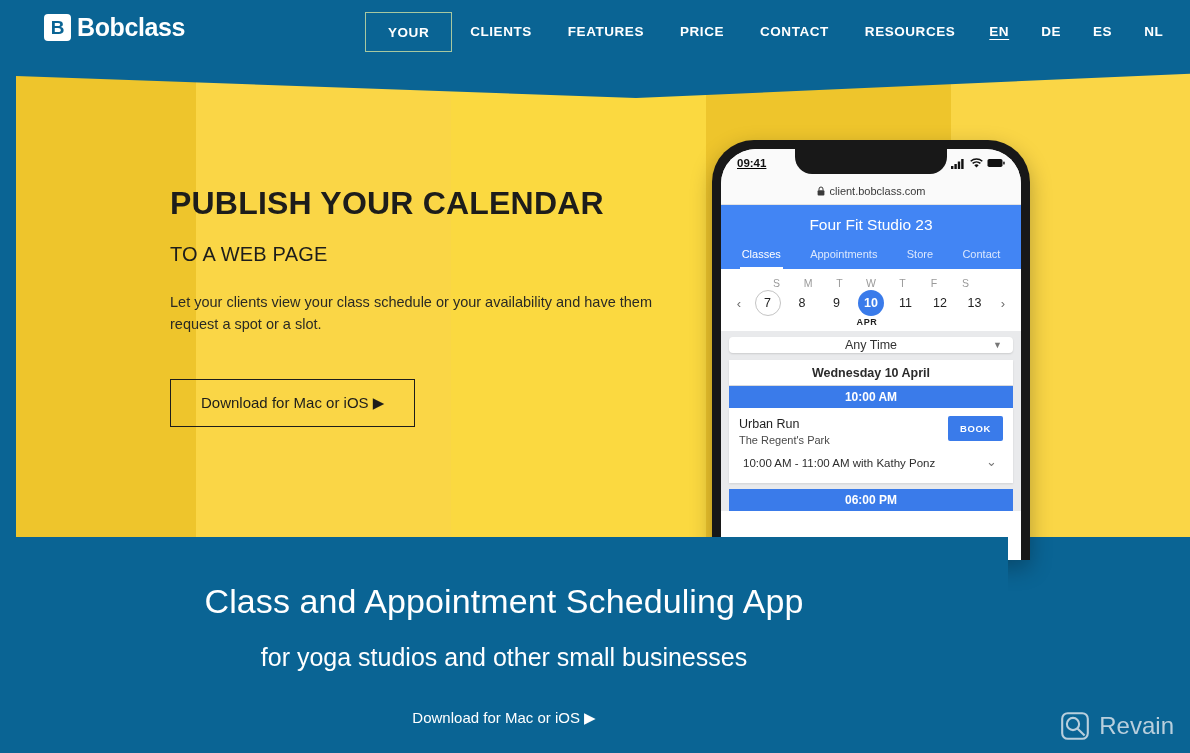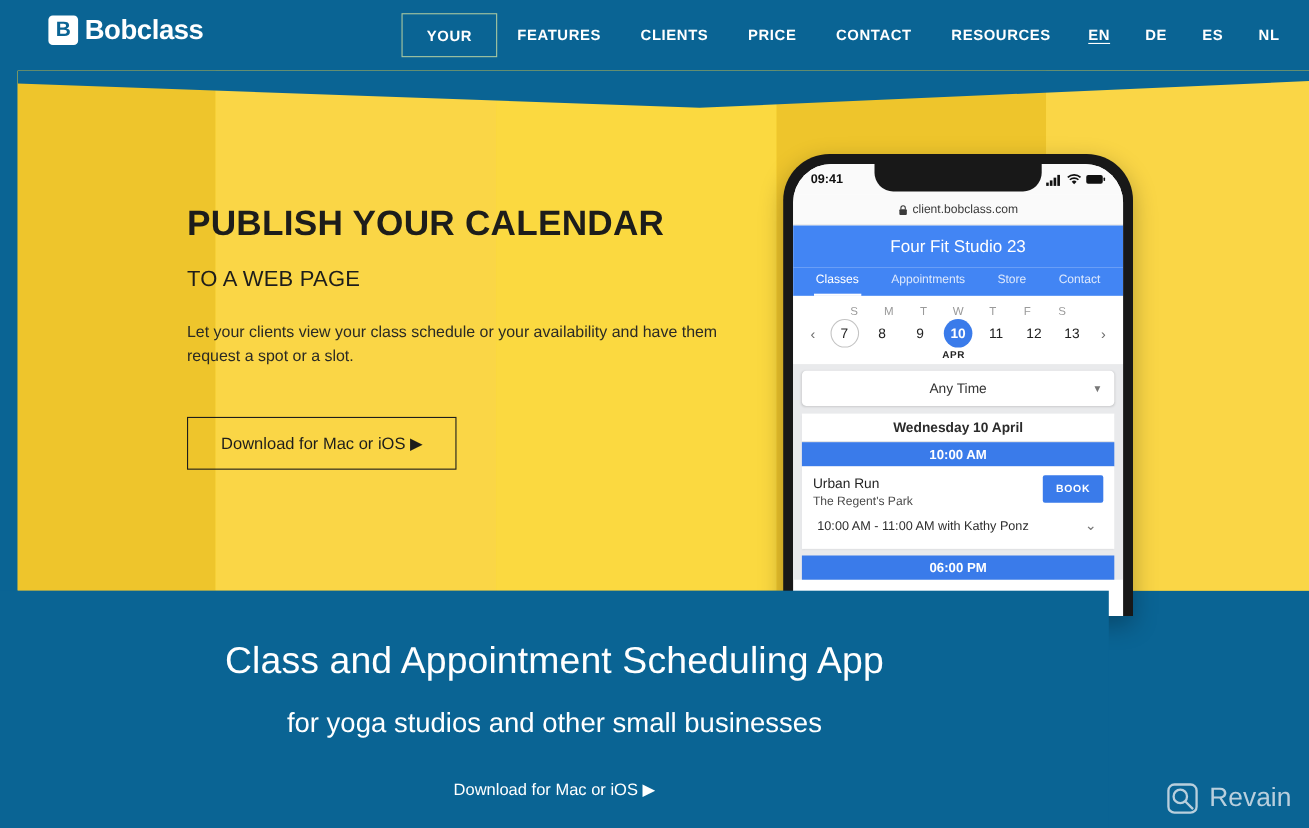--- a/index.html
+++ b/index.html
@@ -100,21 +100,21 @@
     background: #ffffff; border-radius: 35px 35px 0 0; overflow: hidden;
   }
   .notch {
     position: absolute; left: 50%; transform: translateX(-50%); top: 0;
     width: 152px; height: 25px; background: #181818;
     border-radius: 0 0 17px 17px; z-index: 6;
   }
   .statusbar {
     position: relative; height: 28px; background: #fafafa;
     display: flex; align-items: center; justify-content: space-between;
-    padding: 0 16px; z-index: 5;
+    padding: 0 16px; z-index: 5; text-decoration: underline;
   }
   .status-time { font-size: 11.5px; font-weight: bold; color: #111; }
   .status-icons { display: flex; align-items: center; gap: 4px; }
   .urlbar {
     height: 28px; background: #fafafa; display: flex;
     align-items: center; justify-content: center; gap: 5px;
     border-bottom: 1px solid #e3e3e3;
   }
   .url-text { font-size: 11px; color: #3a3a3a; }
   .app-title {
@@ -148,21 +148,21 @@
     font-size: 12.5px; color: #222; border-radius: 50%; cursor: pointer;
   }
   .cal-day.outlined { border: 1px solid #c4c4c4; line-height: 24px; }
   .cal-day.selected { background: #3a7bea; color: #ffffff; font-weight: bold; }
   .cal-month {
     text-align: center; font-size: 9px; font-weight: bold; color: #222;
     letter-spacing: 0.6px; margin-top: 1px; padding-right: 8px;
   }
   .sched { background: #e9eaec; padding: 6px 8px 0; }
   .sel-row {
-    background: #ffffff; border-radius: 4px; height: 32px;
+    background: #ffffff; border-radius: 4px; height: 16px;
     display: flex; align-items: center; justify-content: center;
     position: relative; font-size: 12.5px; color: #333;
     box-shadow: 0 1px 2px rgba(0,0,0,0.13); cursor: pointer;
   }
   .sel-caret { position: absolute; right: 11px; font-size: 9px; color: #777; }
   .date-row {
     background: #ffffff; margin-top: 7px; height: 25px;
     display: flex; align-items: center; justify-content: center;
     font-size: 12.5px; font-weight: bold; color: #2b2b2b;
     box-shadow: 0 1px 2px rgba(0,0,0,0.10);
@@ -334,22 +334,22 @@
     </div>
   </div>
 
   <div class="header">
     <div class="logo-wrap">
       <div class="logo-mark">B</div>
       <div class="logo-text">Bobclass</div>
     </div>
     <div class="nav">
       <div class="nav-item active">YOUR</div>
+      <div class="nav-item">CLIENTS</div>
       <div class="nav-item">FEATURES</div>
-      <div class="nav-item">CLIENTS</div>
       <div class="nav-item">PRICE</div>
       <div class="nav-item">CONTACT</div>
       <div class="nav-item">RESOURCES</div>
       <div class="lang-item active">EN</div>
       <div class="lang-item">DE</div>
       <div class="lang-item">ES</div>
       <div class="lang-item">NL</div>
     </div>
   </div>
 

